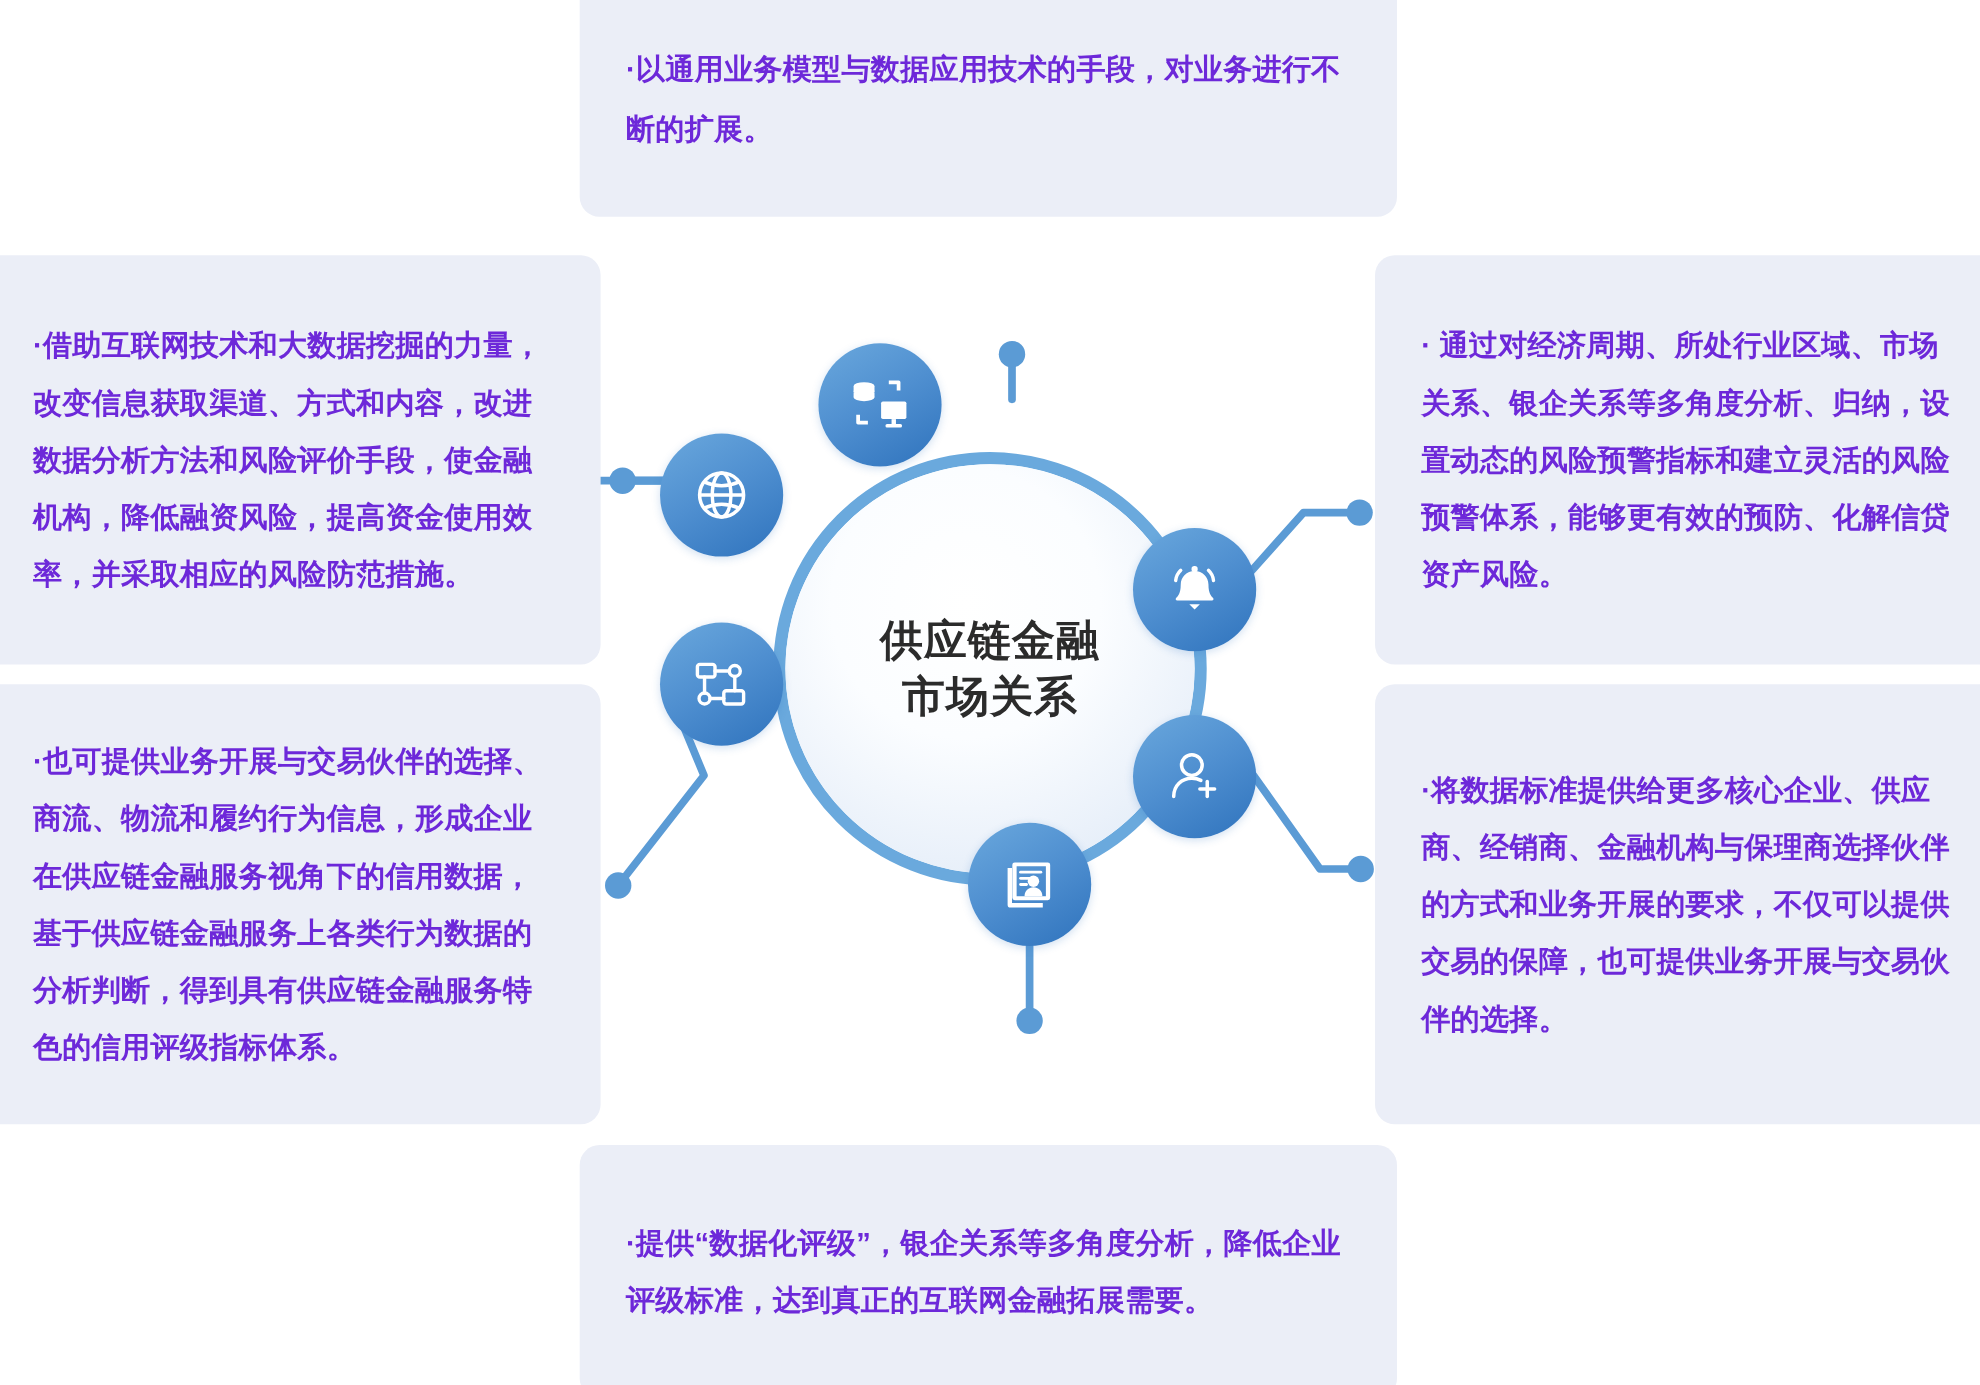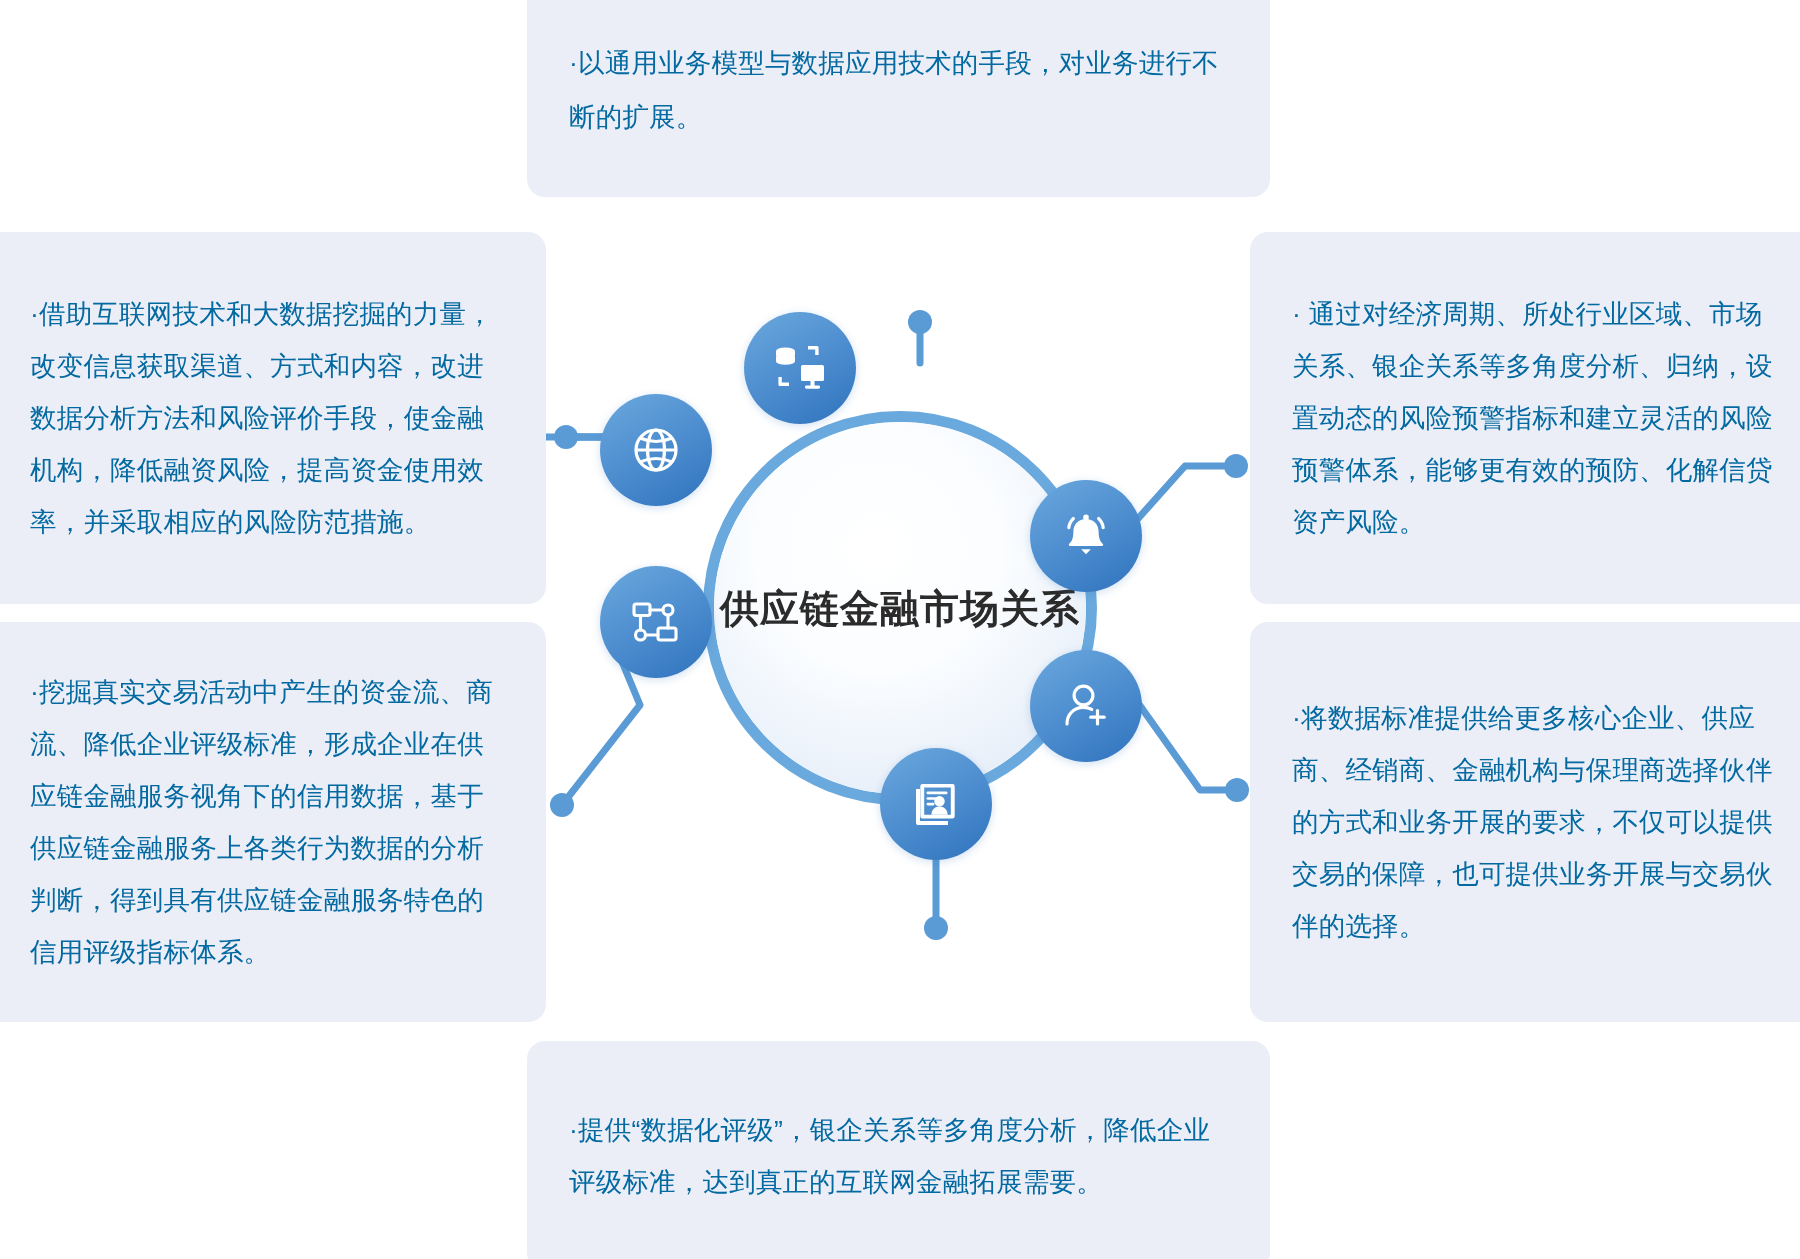--- a/index.html
+++ b/index.html
@@ -16,25 +16,25 @@
   .card{
     position:absolute;
     background:#ebeef7;
     border-radius:18px;
     box-sizing:border-box;
     display:flex;
     align-items:center;
   }
   .card p{
     margin:0;
-    color:#0369a1;
+    color:#6d28d9;
     font-size:26.5px;
     line-height:52px;
     letter-spacing:0.2px;
-    font-weight:400;
+    font-weight:700;
     width:100%;
   }
 
   #card-top      {left:527px; top:-18px;  width:743px; height:215px; padding:0 42px;}
   #card-top p    {line-height:54px;}
 
   #card-left-top {left:-22px; top:232px;  width:568px; height:372px; padding:0 50px 0 52px;}
   #card-left-bot {left:-22px; top:622px;  width:568px; height:400px; padding:0 50px 0 52px;}
 
   #card-right-top{left:1250px;top:232px;  width:580px; height:372px; padding:0 44px 0 42px;}
@@ -58,21 +58,21 @@
     box-sizing:border-box;
   }
   .hub-core{
     position:absolute;left:11px;top:11px;
     width:372px;height:372px;
     border-radius:50%;
     background:radial-gradient(circle at 44% 34%, #ffffff 0%, #fbfdff 38%, #eaf1fa 72%, #dbe7f5 100%);
   }
   .hub-label{
     position:absolute;left:0;top:0;width:394px;height:394px;
-    display:flex;flex-direction:row;align-items:center;justify-content:center;
+    display:flex;flex-direction:column;align-items:center;justify-content:center;
     color:#2b2b2b;
     font-size:39px;
     font-weight:700;
     line-height:51px;
     letter-spacing:1px;
     text-align:center;
   }
 
   
   .node{
@@ -232,21 +232,21 @@
 
   <div class="card" id="card-top">
     <p>·以通用业务模型与数据应用技术的手段，对业务进行不断的扩展。</p>
   </div>
 
   <div class="card" id="card-left-top">
     <p>·借助互联网技术和大数据挖掘的力量，改变信息获取渠道、方式和内容，改进数据分析方法和风险评价手段，使金融机构，降低融资风险，提高资金使用效率，并采取相应的风险防范措施。</p>
   </div>
 
   <div class="card" id="card-left-bot">
-    <p>·挖掘真实交易活动中产生的资金流、商流、降低企业评级标准，形成企业在供应链金融服务视角下的信用数据，基于供应链金融服务上各类行为数据的分析判断，得到具有供应链金融服务特色的信用评级指标体系。</p>
+    <p>·也可提供业务开展与交易伙伴的选择、商流、物流和履约行为信息，形成企业在供应链金融服务视角下的信用数据，基于供应链金融服务上各类行为数据的分析判断，得到具有供应链金融服务特色的信用评级指标体系。</p>
   </div>
 
   <div class="card" id="card-right-top">
     <p>· 通过对经济周期、所处行业区域、市场关系、银企关系等多角度分析、归纳，设置动态的风险预警指标和建立灵活的风险预警体系，能够更有效的预防、化解信贷资产风险。</p>
   </div>
 
   <div class="card" id="card-right-bot">
     <p>·将数据标准提供给更多核心企业、供应商、经销商、金融机构与保理商选择伙伴的方式和业务开展的要求，不仅可以提供交易的保障，也可提供业务开展与交易伙伴的选择。</p>
   </div>
 

